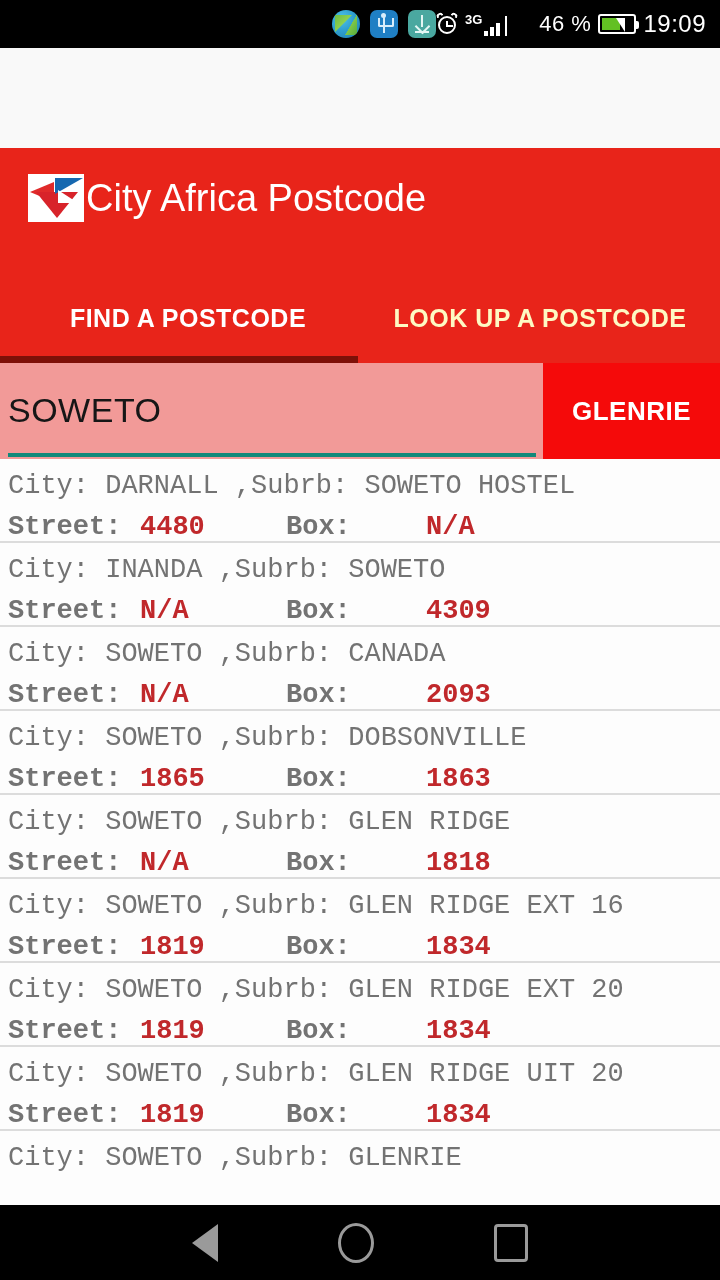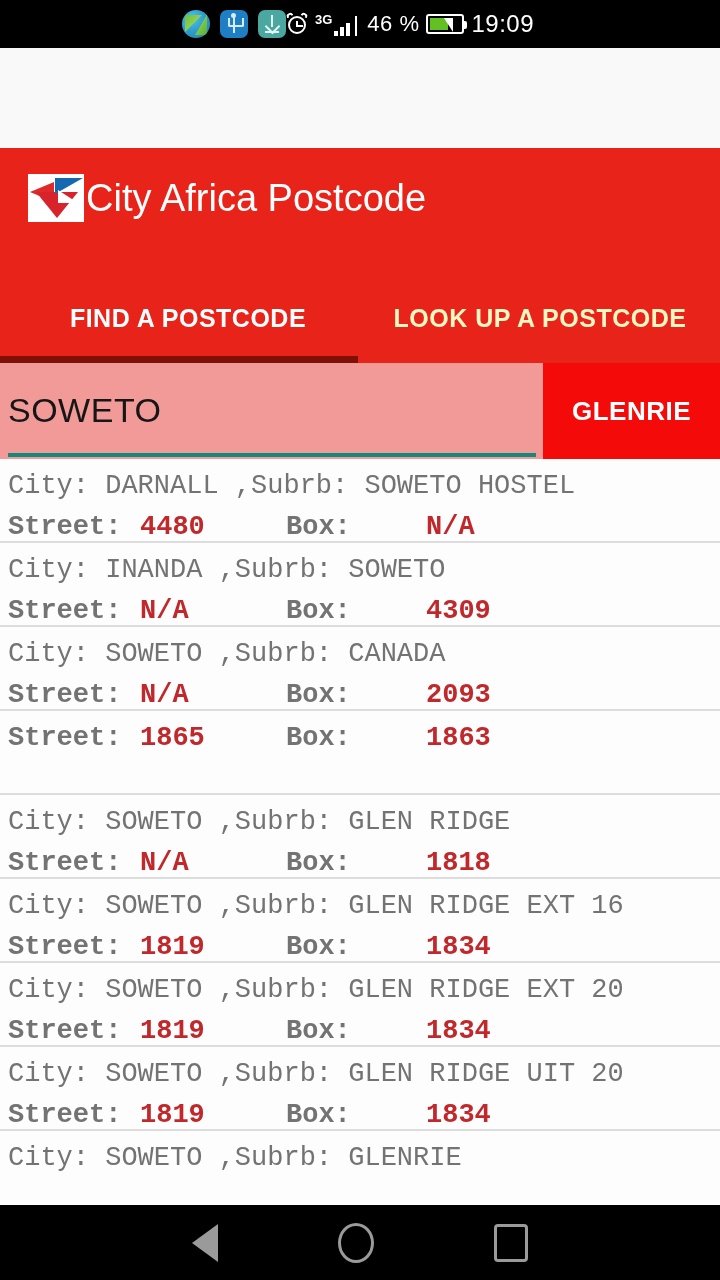--- a/index.html
+++ b/index.html
@@ -8,21 +8,21 @@
     background:#000;
     font-family:"Liberation Sans", sans-serif;
     overflow:hidden;
   }
   .phone { position:relative; width:720px; height:1280px; background:#fafafa; }
 
   
   .status-bar{
     position:absolute; top:0; left:0; width:720px; height:48px;
     background:#000; color:#fff;
-    display:flex; align-items:center; justify-content:center;
+    display:flex; align-items:center; justify-content:flex-end;
     padding:0 14px 0 10px;
   }
   .sb-left{ display:flex; align-items:center; gap:10px; }
   .sb-right{ display:flex; align-items:center; gap:7px; }
 
   .app-ico{ width:28px; height:28px; border-radius:7px; position:relative; display:block; }
   .ico-globe{
     background:radial-gradient(circle at 35% 30%, #4fc3e8 0%, #2f9fd0 45%, #1d7fae 100%);
     border-radius:50%;
     overflow:hidden;
@@ -69,21 +69,21 @@
   .alarm .mm{ position:absolute; left:11px; top:12px; width:6px; height:2px; background:#fff; }
 
   .net{ display:flex; align-items:flex-end; gap:2px; height:24px; }
   .net .g3{ font-size:13px; font-weight:bold; line-height:1; align-self:flex-start; margin-top:1px; }
   .bars{ display:flex; align-items:flex-end; gap:2px; height:17px; }
   .bars i{ display:block; width:4px; background:#fff; }
   .bars i:nth-child(1){ height:5px; }
   .bars i:nth-child(2){ height:9px; }
   .bars i:nth-child(3){ height:13px; }
   .sep{ width:2px; height:20px; background:#fff; margin:0 3px; }
-  .batt-pct{ font-size:22px; letter-spacing:0.5px; }
+  .batt-pct{ font-size:22px; letter-spacing:0.5px;margin-left:22px; }
   .batt{
     position:relative; width:38px; height:20px;
     border:2px solid #fff; border-radius:3px;
   }
   .batt:after{
     content:""; position:absolute; right:-5px; top:5px; width:3px; height:8px;
     background:#fff; border-radius:0 2px 2px 0;
   }
   .batt .fill{
     position:absolute; left:2px; top:2px; bottom:2px; width:18px;
@@ -314,20 +314,21 @@
       <div class="line1">City: SOWETO ,Subrb: CANADA</div>
       <div class="line2">
         <span class="lbl lbl-street">Street:</span>
         <span class="val val-street">N/A</span>
         <span class="lbl lbl-box">Box:</span>
         <span class="val val-box">2093</span>
       </div>
     </div>
 
     <div class="row">
+      <div class="line1">City: SOWETO ,Subrb: DOBSONVILLE</div>
       <div class="line2">
         <span class="lbl lbl-street">Street:</span>
         <span class="val val-street">1865</span>
         <span class="lbl lbl-box">Box:</span>
         <span class="val val-box">1863</span>
       </div>
     </div>
 
     <div class="row">
       <div class="line1">City: SOWETO ,Subrb: GLEN RIDGE</div>

